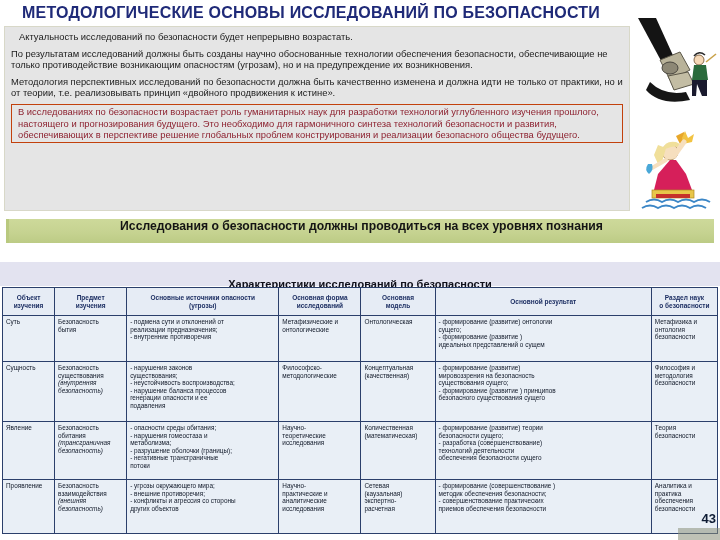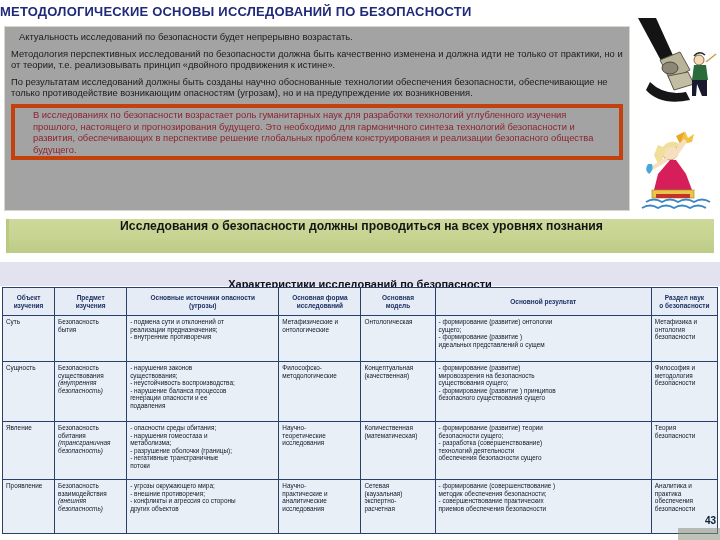--- a/index.html
+++ b/index.html
@@ -14,66 +14,67 @@
     position: relative;
     width: 720px; height: 540px;
     background: #ffffff;
   }
 
   
   .slide-title {
     position: absolute;
     left: 0; top: 4px;
     width: 622px;
-    font-size: 13px;
+    text-align: center;
+    font-size: 16px;
     font-weight: bold;
     color: #1f2a78;
     letter-spacing: 0.2px;
     white-space: nowrap;
   }
 
   
   .body-panel {
     position: absolute;
     left: 4px; top: 26px;
     width: 626px; height: 185px;
-    background: #a3a3a3;
+    background: #e5e5e5;
     border: 1px solid #d8d8c8;
     padding: 4px 6px 0 6px;
   }
   .para {
     font-size: 9.4px;
     line-height: 11.6px;
     color: #1a1a1a;
     margin: 0 0 5px 0;
     text-align: left;
   }
   .para.indent { text-indent: 8px; }
   .para.red {
     color: #8d2230;
   }
   .para.red-box {
-    border: 4px solid #c2410c;
-    padding: 1px 18px;
+    border: 1px solid #c2410c;
+    padding: 1px 6px;
     margin-top: 3px;
   }
 
   
   .illus {
     position: absolute;
     pointer-events: none;
   }
   #robot-illus { left: 630px; top: 18px; width: 88px; height: 100px; }
   #liberty-illus { left: 640px; top: 128px; width: 72px; height: 86px; }
 
   
   .green-band {
     position: absolute;
     left: 6px; top: 219px;
-    width: 708px; height: 34px;
+    width: 708px; height: 24px;
     background: linear-gradient(to bottom, #cdd99a 0%, #c6d391 55%, #bccb85 100%);
     border-left: 3px solid #b9c97f;
     display: flex; flex-direction: column;
     align-items: center; justify-content: space-between;
     color: #141414;
   }
   .green-line1 { font-size: 12.2px; font-weight: bold; line-height: 15px; }
   .green-line2 { font-size: 11.6px; font-weight: bold; line-height: 15px; margin-top: 36px; }
 
   
@@ -131,21 +132,21 @@
   .ital { font-style: italic; }
   .row-suti td { height: 46px; }
   .row-sushch td { height: 60px; }
   .row-yavl td { height: 58px; }
   .row-proyav td { height: 54px; }
 
   
   .page-num {
     position: absolute;
     right: 4px; bottom: 14px;
-    font-size: 10px;
+    font-size: 13px;
     font-weight: bold;
     color: #0d1b33;
     z-index: 20;
   }
   .corner-deco {
     position: absolute;
     right: 0; bottom: 0;
     width: 42px; height: 12px;
     background: #8a8f7a;
     opacity: 0.55;
@@ -153,22 +154,22 @@
 </style>
 </head>
 <body>
 
 <div id="slide">
 
   <div class="slide-title">МЕТОДОЛОГИЧЕСКИЕ ОСНОВЫ ИССЛЕДОВАНИЙ ПО БЕЗОПАСНОСТИ</div>
 
   <div class="body-panel">
     <p class="para indent">Актуальность исследований по безопасности будет непрерывно возрастать.</p>
+    <p class="para">По результатам исследований должны быть созданы научно обоснованные технологии обеспечения безопасности,  обеспечивающие  не только противодействие возникающим опасностям (угрозам), но и на предупреждение их возникновения.</p>
     <p class="para">Методология перспективных исследований по безопасности должна быть качественно изменена и должна идти не только от практики, но и от теории, т.е. реализовывать принцип «двойного продвижения к истине».</p>
-    <p class="para">По результатам исследований должны быть созданы научно обоснованные технологии обеспечения безопасности,  обеспечивающие  не только противодействие возникающим опасностям (угрозам), но и на предупреждение их возникновения.</p>
     <p class="para red red-box">В исследованиях по безопасности возрастает роль гуманитарных наук для разработки технологий углубленного изучения прошлого, настоящего и  прогнозирования будущего. Это необходимо для гармоничного синтеза технологий безопасности и развития, обеспечивающих в перспективе решение глобальных проблем конструирования и реализации безопасного общества будущего.</p>
   </div>
 
   <svg class="illus" id="robot-illus" viewBox="0 0 88 100">
     <path d="M8 0 L26 0 L46 44 L36 52 Z" fill="#141414"></path>
     <path d="M30 42 L50 34 L60 52 L40 62 Z" fill="#b9b39a" stroke="#5a5648" stroke-width="1"></path>
     <ellipse cx="40" cy="50" rx="8" ry="6" fill="#8d8876" stroke="#4a4740" stroke-width="1"></ellipse>
     <path d="M38 58 L58 54 L64 66 L44 72 Z" fill="#c3bda4" stroke="#5a5648" stroke-width="1"></path>
     <path d="M20 64 Q34 78 56 74 L60 82 Q30 88 16 72 Z" fill="#161616"></path>
     <circle cx="69" cy="42" r="5" fill="#f6d9b8" stroke="#6b4a2a" stroke-width="0.8"></circle>

